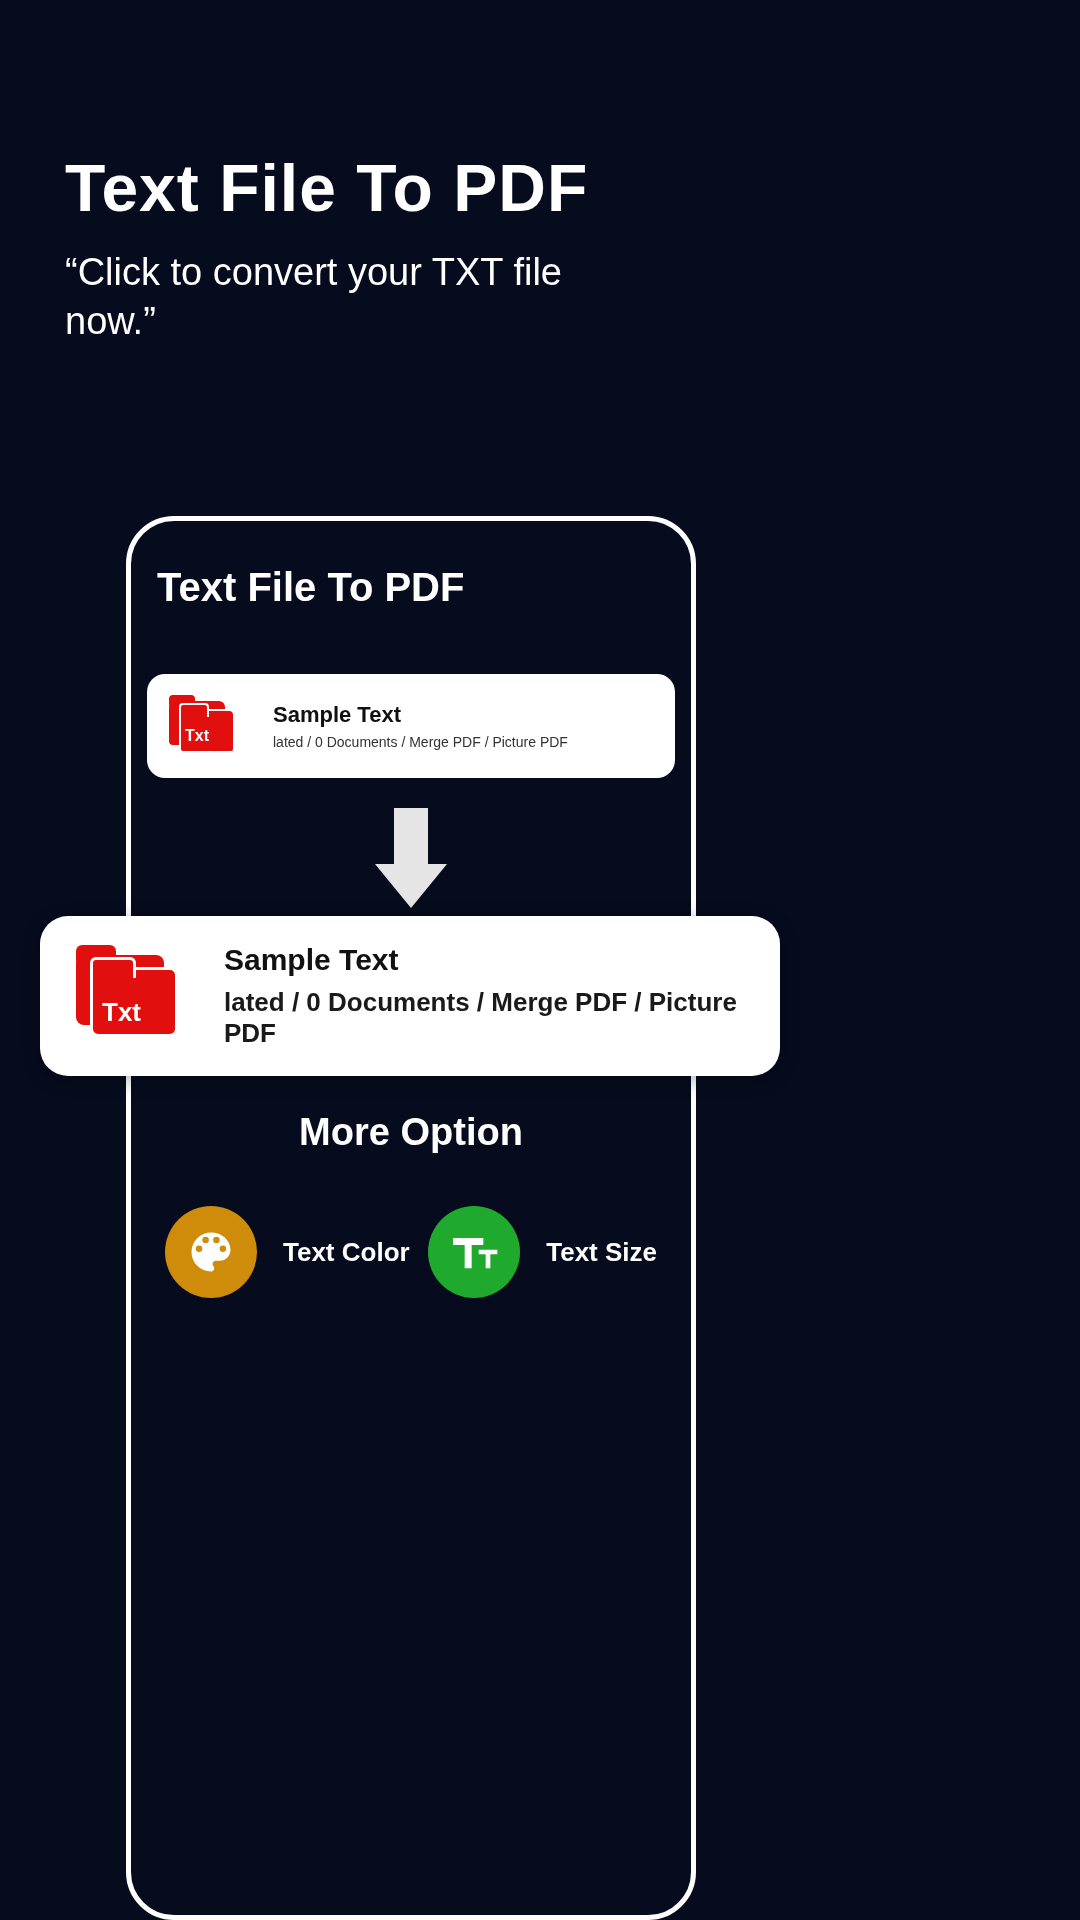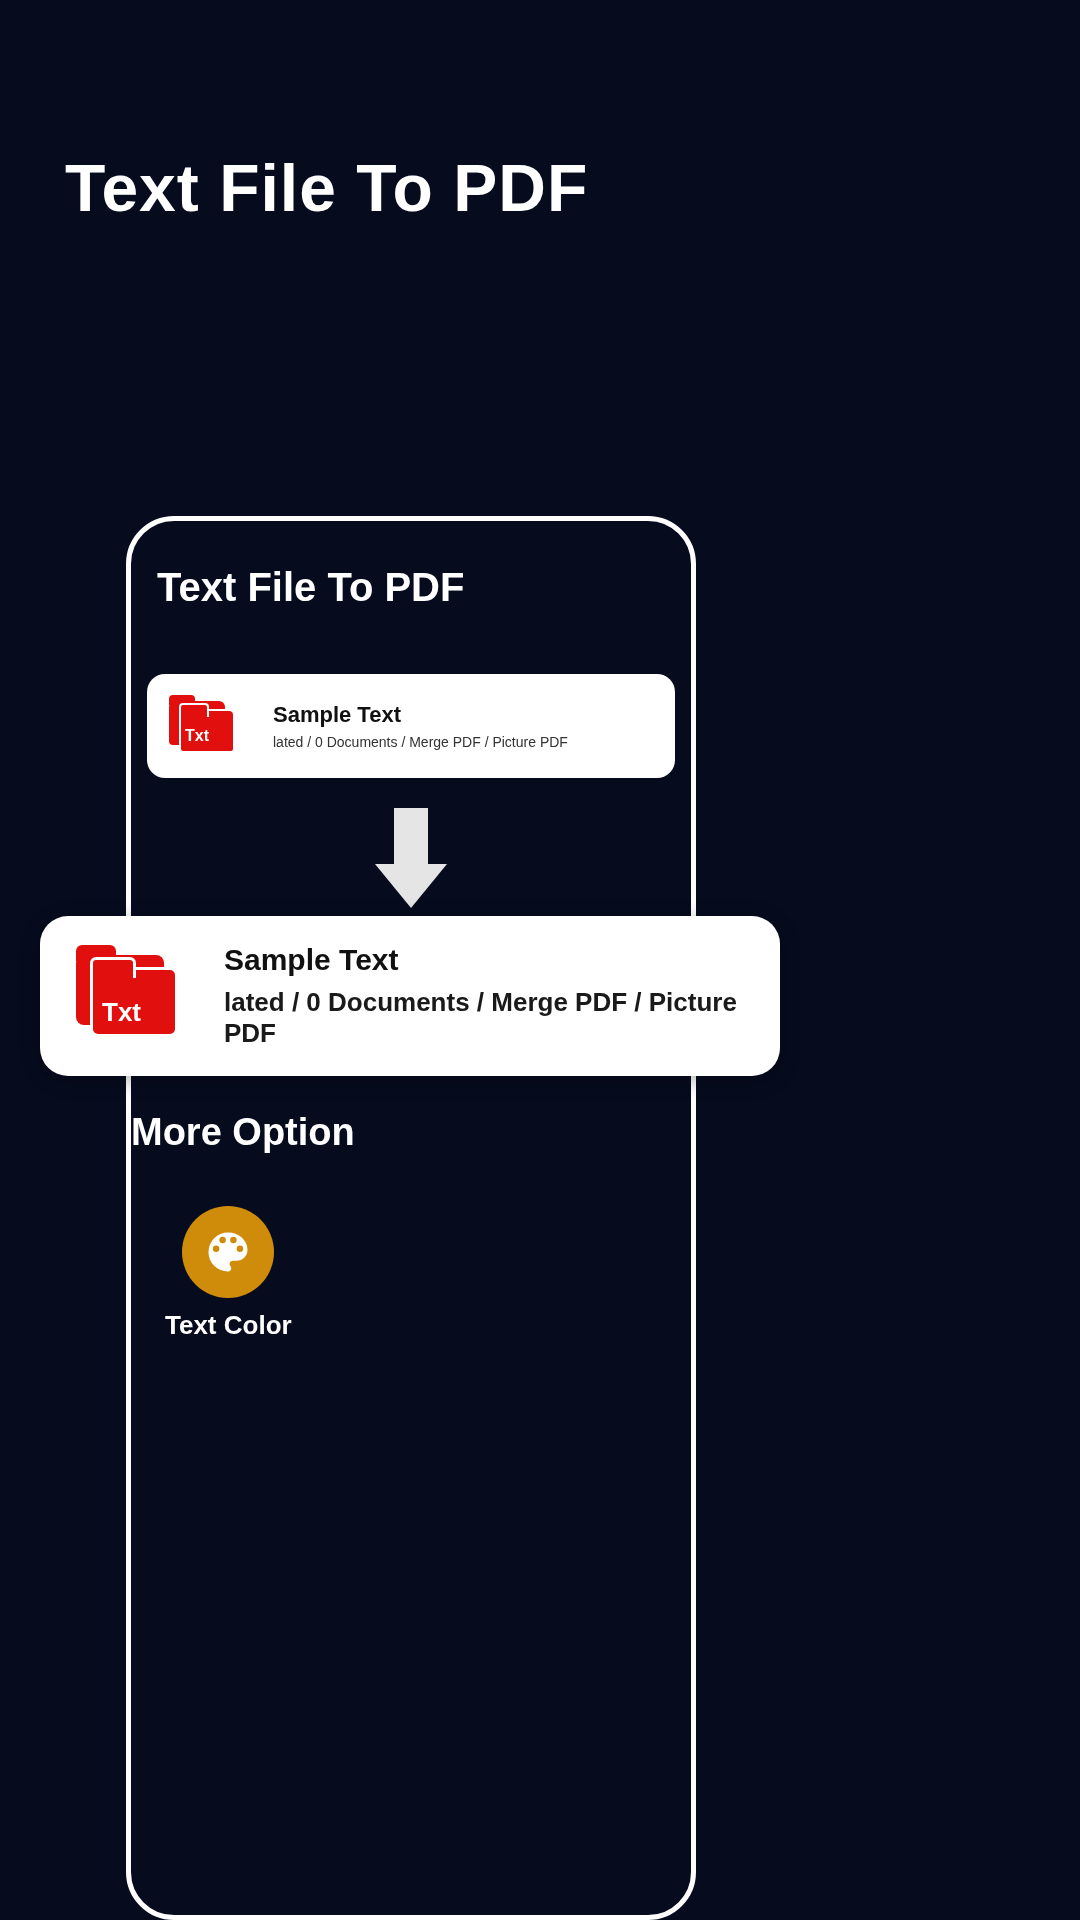--- a/index.html
+++ b/index.html
@@ -201,52 +201,54 @@
 }
 .card-large .ct-sub {
   font-size: 26px;
   font-weight: 600;
   color: #1a1a1a;
 }
 .more-section {
   position: absolute;
   top: 590px;
   left: 0; right: 0;
+  text-align: center;
 }
 .more-title {
   font-size: 38px;
   font-weight: 700;
   margin-bottom: 52px;
 }
 .options {
   display: flex;
   justify-content: space-between;
   padding: 0 34px;
 }
-.opt { display: flex; flex-direction: column; align-items: center; gap: 12px; }
+.opt { display: flex; flex-direction: row; align-items: center; gap: 26px; }
 .circle {
   width: 92px; height: 92px;
   border-radius: 50%;
   display: flex;
   align-items: center;
   justify-content: center;
 }
 .c-orange { background: #cf8c0a; }
 .c-green { background: #1faa2e; }
 .c-blue { background: #2aa9e6; }
 .opt-label {
   font-size: 26px;
   font-weight: 700;
 }
 </style>
 </head>
 <body>
 
 <div class="header">
   <div class="title">Text File To PDF</div>
+  <div class="subtitle">“Click to convert your TXT file now.”</div>
 </div>
 
 <div class="phone-frame">
   <div class="panel-title">Text File To PDF</div>
 
   <div class="card-small">
     <div class="txt-icon">
       <div class="folder-back"></div>
       <div class="folder-front"></div>
       <div class="label">Txt</div>
@@ -266,20 +268,28 @@
     <div class="more-title">More Option</div>
     <div class="options">
       <div class="opt">
         <div class="circle c-orange">
           <svg width="52" height="52" viewBox="0 0 24 24" fill="#ffffff">
               <path d="M12 3a9 9 0 1 0 0 18c.83 0 1.5-.67 1.5-1.5 0-.39-.15-.74-.39-1.01-.23-.26-.38-.61-.38-.99 0-.83.67-1.5 1.5-1.5H16a5 5 0 0 0 5-5c0-4.42-4.03-8-9-8zm-5.5 9a1.5 1.5 0 1 1 0-3 1.5 1.5 0 0 1 0 3zm3-4a1.5 1.5 0 1 1 0-3 1.5 1.5 0 0 1 0 3zm5 0a1.5 1.5 0 1 1 0-3 1.5 1.5 0 0 1 0 3zm3 4a1.5 1.5 0 1 1 0-3 1.5 1.5 0 0 1 0 3z"></path>
             </svg>
         </div>
         <div class="opt-label">Text Color</div>
       </div>
+      <div class="opt">
+        <div class="circle c-green">
+          <svg width="56" height="56" viewBox="0 0 24 24" fill="#ffffff">
+              <path d="M3 6v3h5v10h3V9h5V6H3zm11 5v2h3v6h2v-6h3v-2h-8z"></path>
+            </svg>
+        </div>
+        <div class="opt-label">Text Size</div>
+      </div>
     </div>
   </div>
 </div>
 
 <div class="card-large">
   <div class="txt-icon-lg">
     <div class="folder-back"></div>
     <div class="folder-front"></div>
     <div class="label">Txt</div>
   </div>

